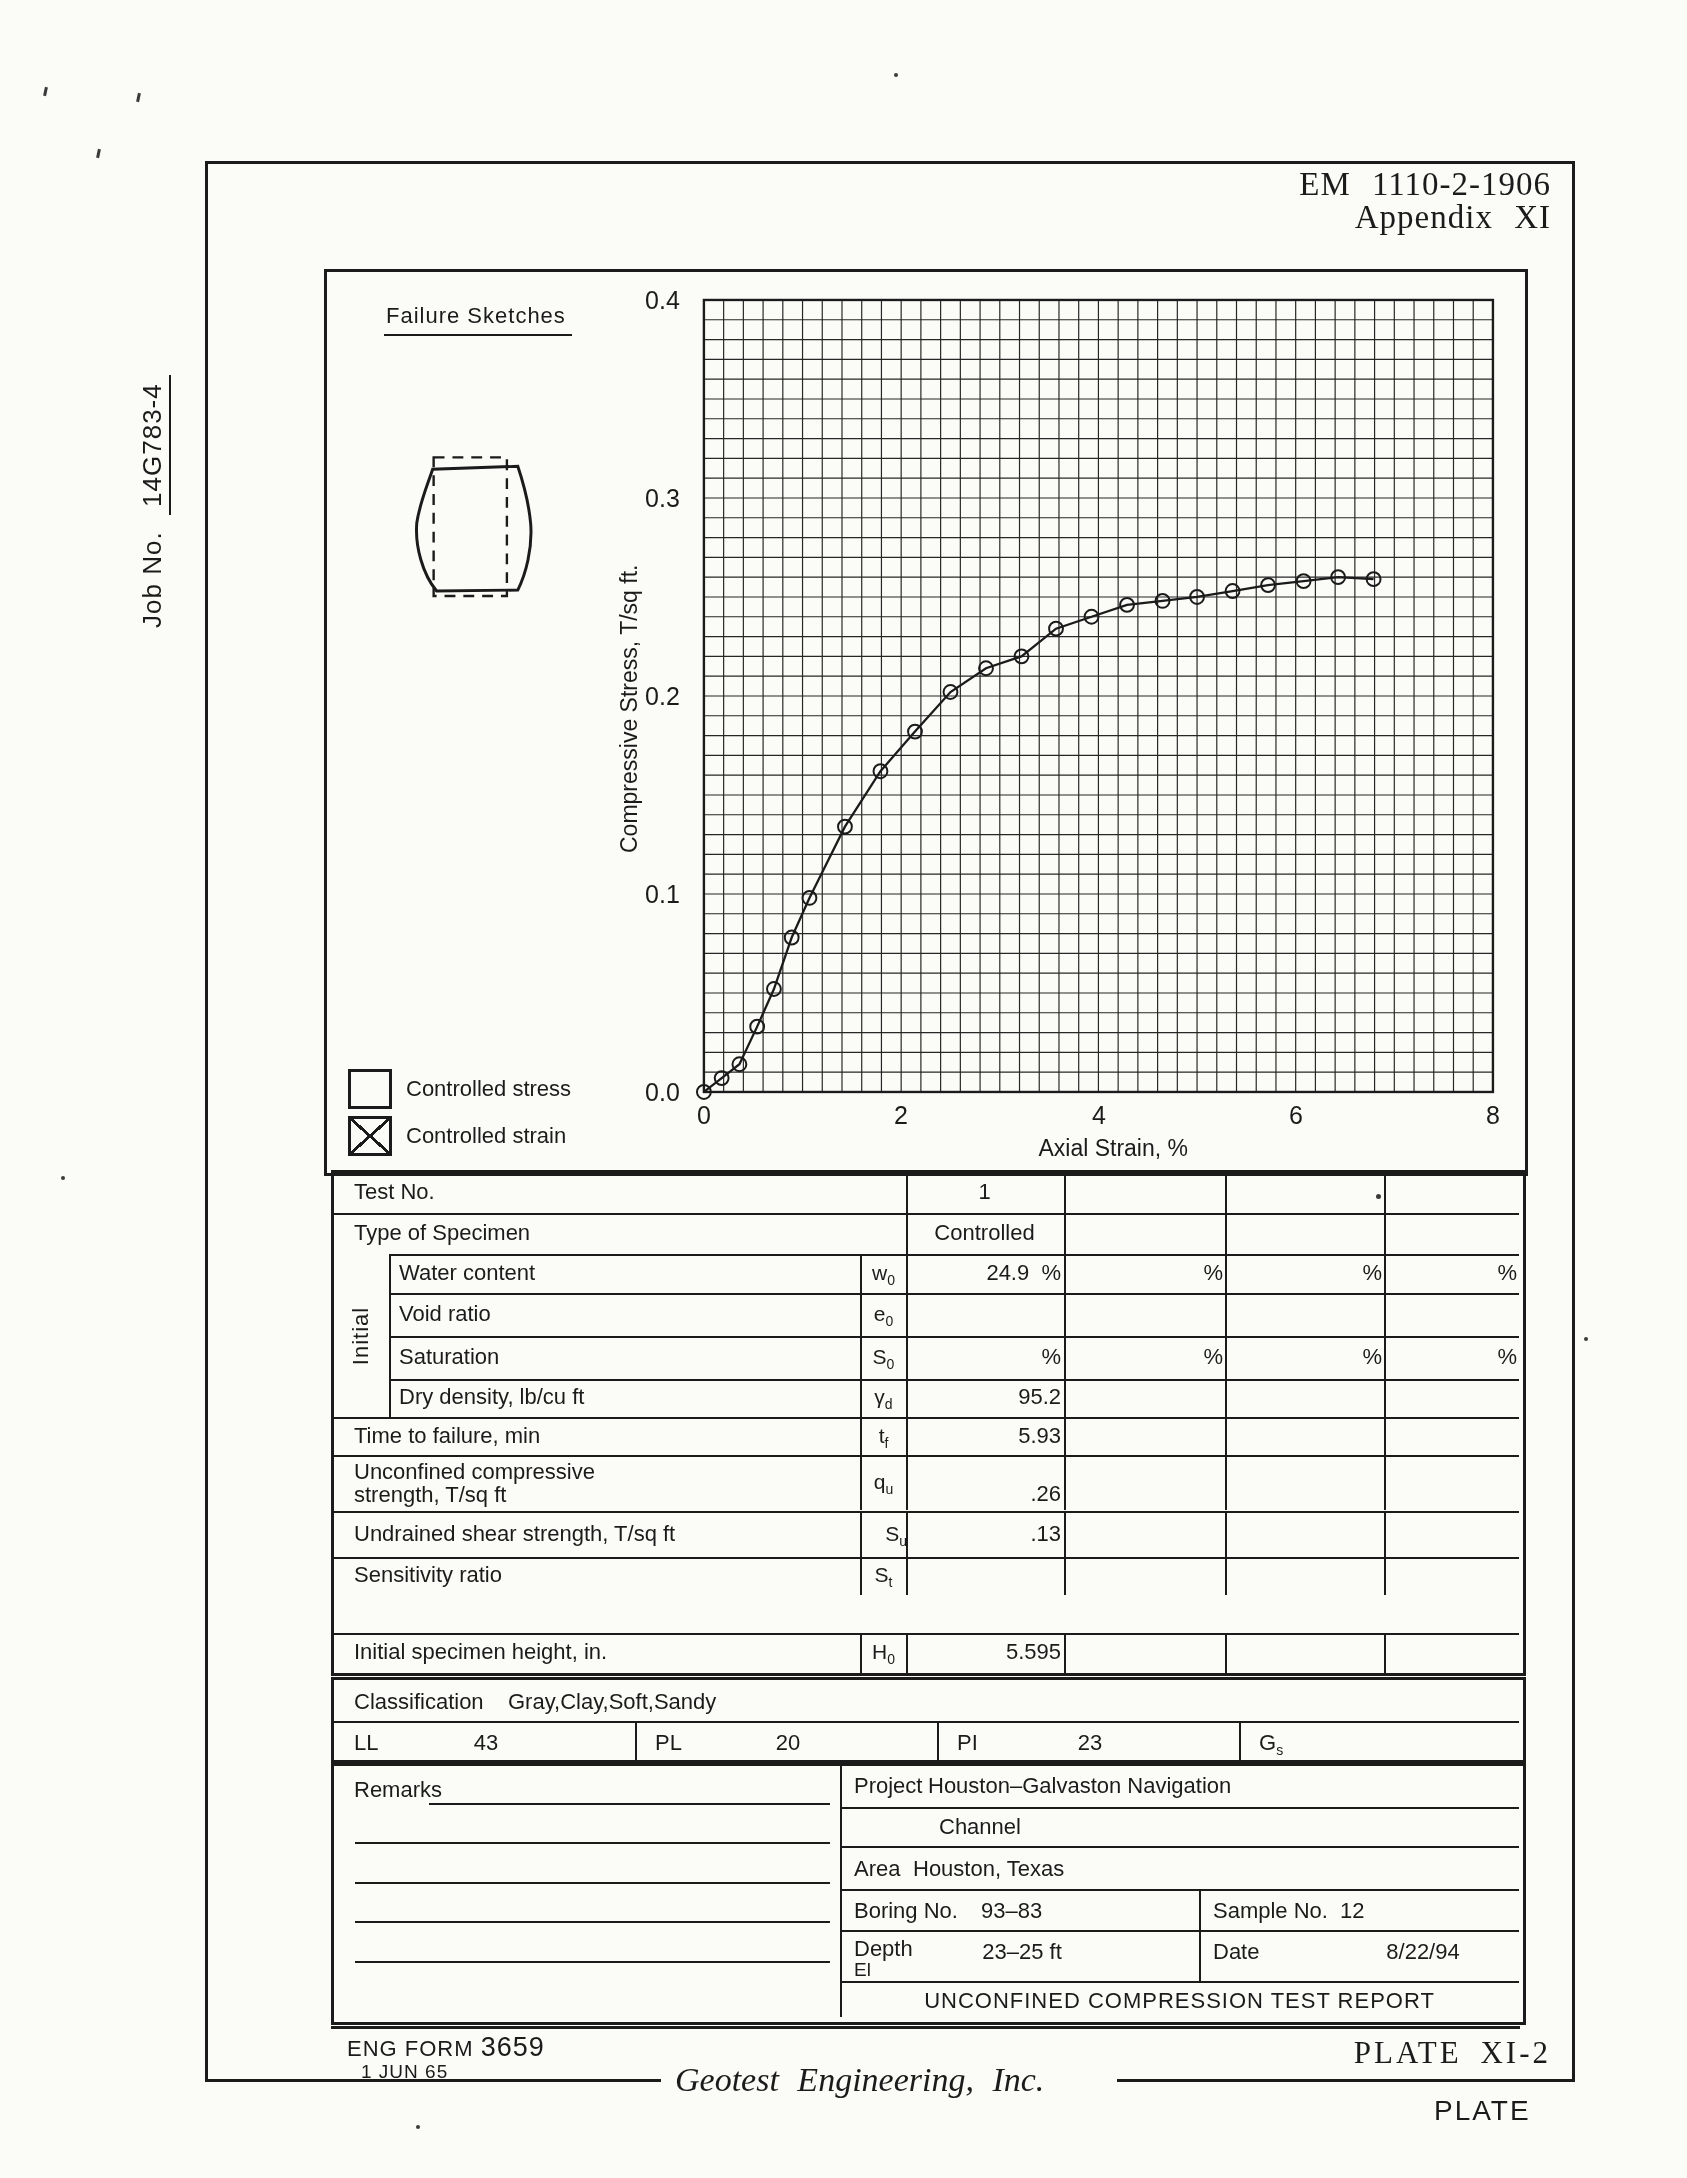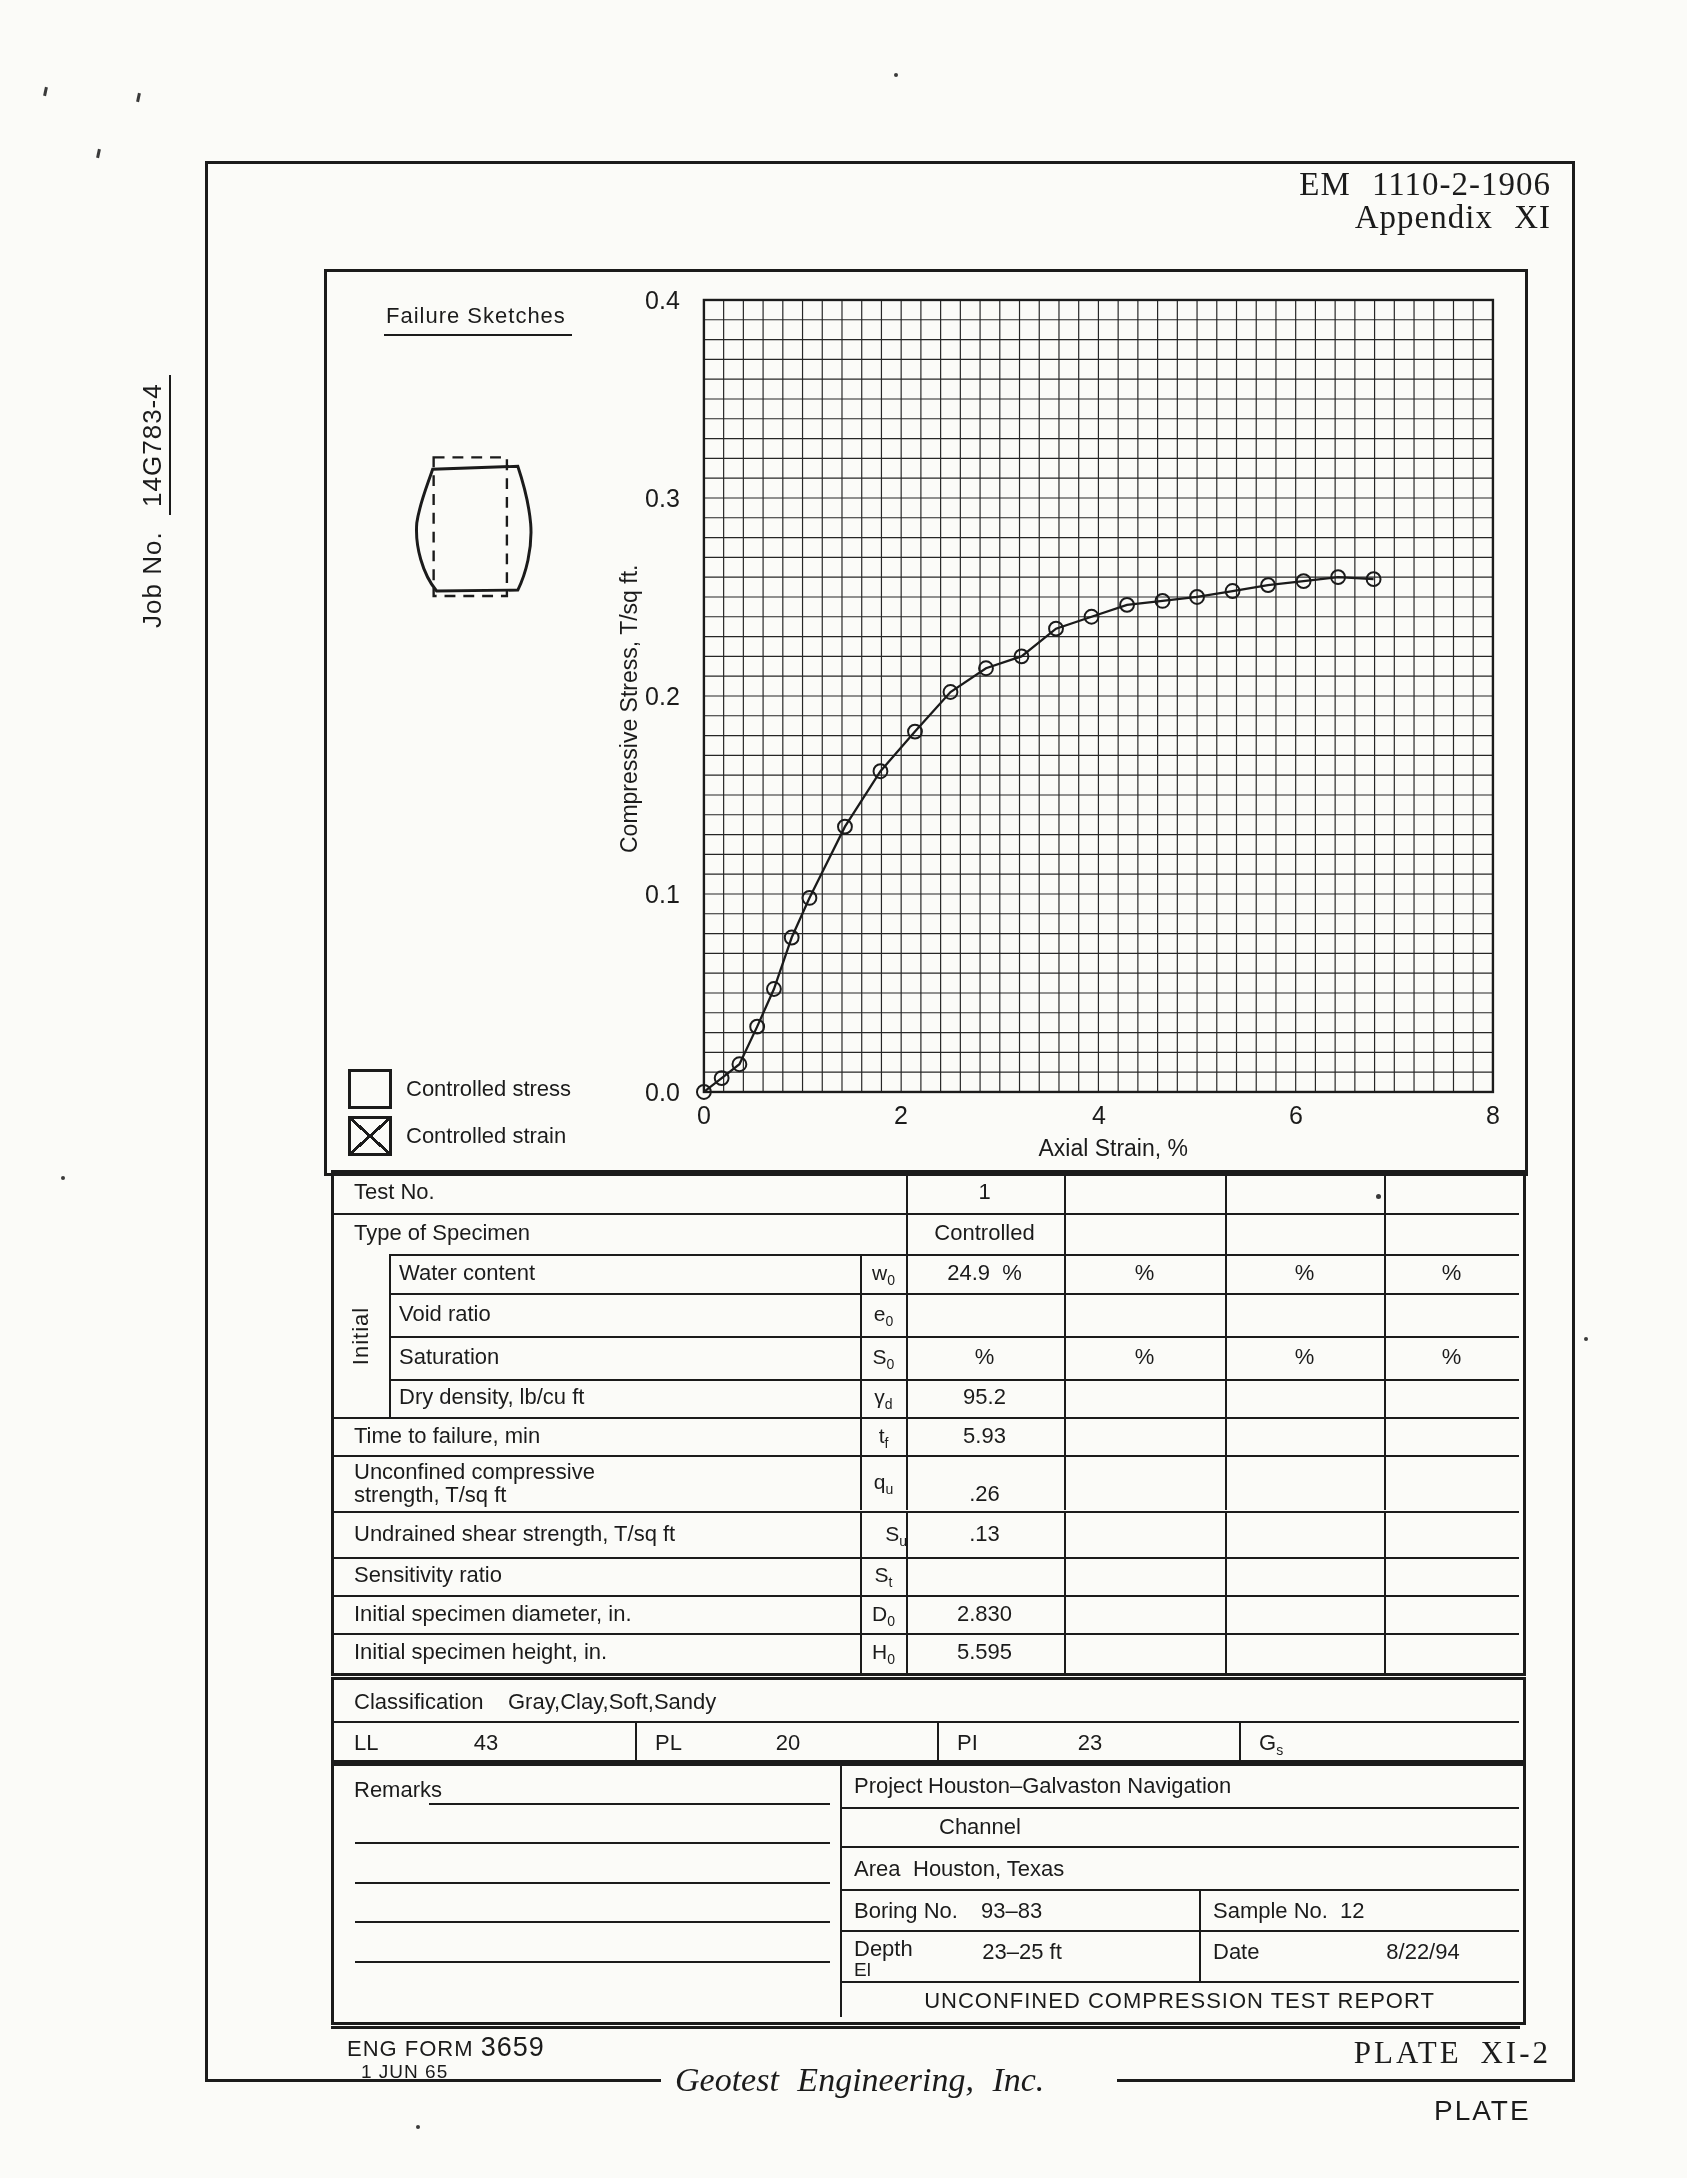--- a/index.html
+++ b/index.html
@@ -21,21 +21,21 @@
                 font-size:23px;white-space:nowrap;}
   #x-axis-title{left:1010px;top:1135px;width:178px;text-align:right;font-size:23px;}
   .legend-box{width:38px;height:34px;border:3px solid #1b1b1b;background:#fbfbf8;}
   .legend-box.checked{background:
      linear-gradient(to top right, transparent calc(50% - 1.5px), #1b1b1b calc(50% - 1.5px), #1b1b1b calc(50% + 1.5px), transparent calc(50% + 1.5px)),
      linear-gradient(to bottom right, transparent calc(50% - 1.5px), #1b1b1b calc(50% - 1.5px), #1b1b1b calc(50% + 1.5px), transparent calc(50% + 1.5px)),
      #fbfbf8;}
   .legend-label{font-size:22px;}
   .tbl{border:3px solid #1b1b1b;}
   .row-label{font-size:22px;white-space:nowrap;}
-  .cell-val{font-size:22px;text-align:center;padding-right:28px;}
+  .cell-val{font-size:22px;text-align:right;padding-right:28px;}
   .cell-val.center{text-align:center;padding-right:0;}
   .symtxt{font-size:21px;}
   .symtxt sub{font-size:14px;}
   #initial-strip-label{font-size:22px;letter-spacing:1px;}
   .vline{width:2px;background:#1b1b1b;}
   .hline{height:2px;background:#1b1b1b;}
   .formtxt{font-size:22px;white-space:nowrap;}
   .remark-line{height:2px;background:#1b1b1b;}
   #report-title{font-size:22px;letter-spacing:1px;text-align:center;}
   #eng-form{font-size:22px;letter-spacing:1px;line-height:22px;}
@@ -350,34 +350,20 @@
         <div class="abs vline" style="left:730px;top:0;height:38px"></div>
         <div class="abs vline" style="left:891px;top:0;height:38px"></div>
         <div class="abs vline" style="left:1050px;top:0;height:38px"></div>
         <div class="abs row-label" style="left:20px;top:5px">Sensitivity ratio</div>
         <div class="abs symtxt" style="left:526px;top:6px;width:47px;text-align:center"><span>S</span><sub>t</sub></div>
         <div class="abs cell-val" style="left:574px;top:5px;width:153px"></div>
         <div class="abs cell-val" style="left:732px;top:5px;width:157px"></div>
         <div class="abs cell-val" style="left:893px;top:5px;width:155px"></div>
         <div class="abs cell-val" style="left:1052px;top:5px;width:131px"></div>
       </div>
-      <div class="abs" style="left:0;top:422px;width:1185px;height:39px">
-        <div class="abs hline" style="left:0px;top:0;right:0;width:1185px"></div>
-        <div class="abs vline" style="left:526px;top:0;height:39px"></div>
-        <div class="abs vline" style="left:572px;top:0;height:39px"></div>
-        <div class="abs vline" style="left:730px;top:0;height:39px"></div>
-        <div class="abs vline" style="left:891px;top:0;height:39px"></div>
-        <div class="abs vline" style="left:1050px;top:0;height:39px"></div>
-        <div class="abs row-label" style="left:20px;top:6px">Initial specimen diameter, in.</div>
-        <div class="abs symtxt" style="left:526px;top:7px;width:47px;text-align:center"><span>D</span><sub>0</sub></div>
-        <div class="abs cell-val" style="left:574px;top:6px;width:153px">2.830</div>
-        <div class="abs cell-val" style="left:732px;top:6px;width:157px"></div>
-        <div class="abs cell-val" style="left:893px;top:6px;width:155px"></div>
-        <div class="abs cell-val" style="left:1052px;top:6px;width:131px"></div>
-      </div>
       <div class="abs" style="left:0;top:460px;width:1185px;height:40px">
         <div class="abs hline" style="left:0px;top:0;right:0;width:1185px"></div>
         <div class="abs vline" style="left:526px;top:0;height:40px"></div>
         <div class="abs vline" style="left:572px;top:0;height:40px"></div>
         <div class="abs vline" style="left:730px;top:0;height:40px"></div>
         <div class="abs vline" style="left:891px;top:0;height:40px"></div>
         <div class="abs vline" style="left:1050px;top:0;height:40px"></div>
         <div class="abs row-label" style="left:20px;top:6px">Initial specimen height, in.</div>
         <div class="abs symtxt" style="left:526px;top:7px;width:47px;text-align:center"><span>H</span><sub>0</sub></div>
         <div class="abs cell-val" style="left:574px;top:6px;width:153px">5.595</div>

